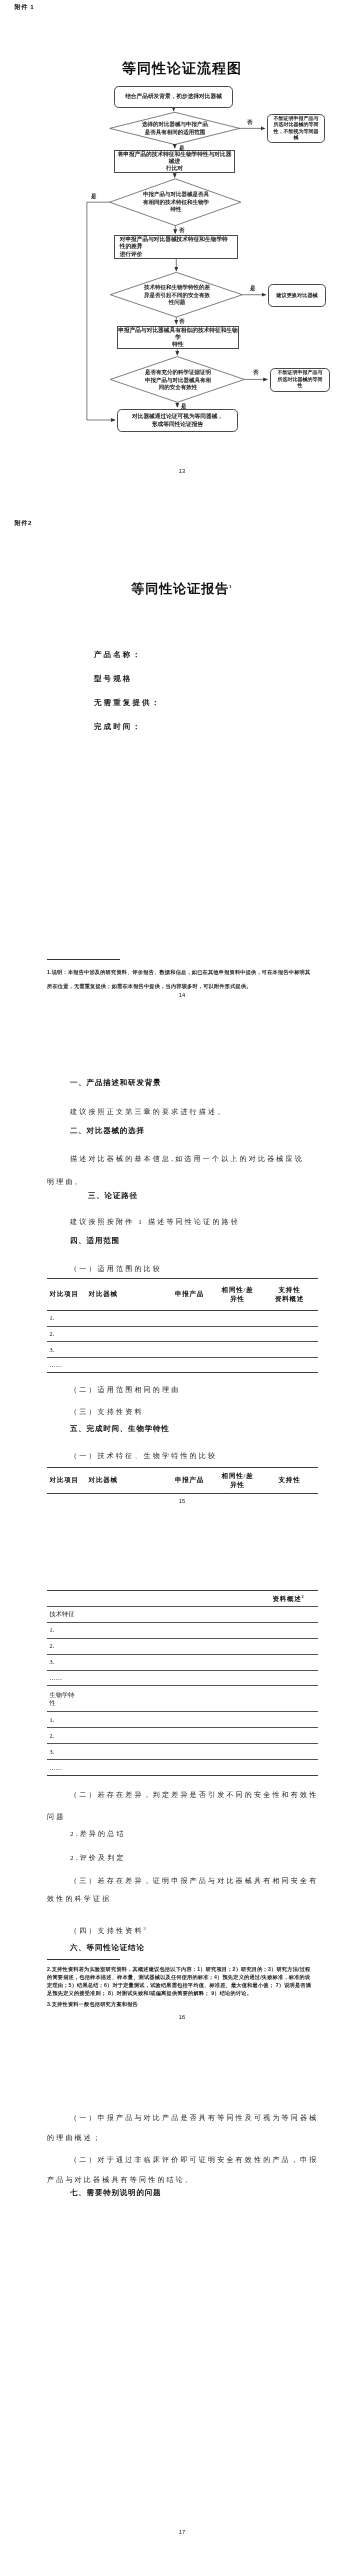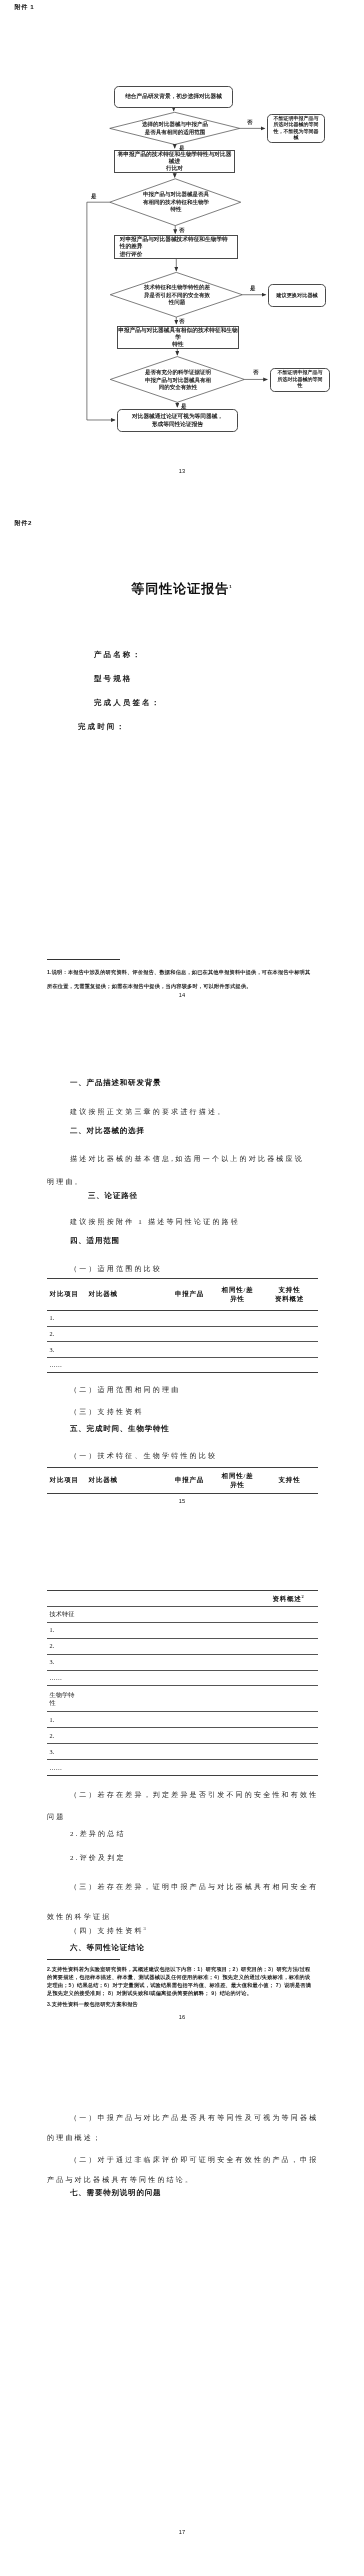--- a/index.html
+++ b/index.html
@@ -31,20 +31,21 @@
   .tdrow{font:6.2px "Liberation Serif",serif;color:#111;padding-left:2.6px;white-space:pre-line;line-height:7.8px;}
   .thl{text-align:left;padding-left:2.6px;}
   sup{font-size:4.4px;vertical-align:super;}
 </style>
 </head>
 <body>
 
 <div class="doc">
 
   <div class="abs attach" style="left:14.6px;top:3.1px">附件 1</div>
+  <div class="abs btitle" style="top:60px">等同性论证流程图</div>
 
   <svg class="abs" style="left:0;top:0" width="364" height="499" viewBox="0 0 700 960">
     <defs>
       <marker id="ah" markerWidth="8" markerHeight="8" refX="6" refY="3" orient="auto">
         <path d="M0,0 L7,3 L0,6 Z" fill="#333"></path>
       </marker>
     </defs>
     <g stroke="#3f3f3f" stroke-width="1.3" fill="none">
       <polygon points="336,216 461,247 336,278 211,247"></polygon>
       <polygon points="337,344 463,389 337,434 211,389"></polygon>
@@ -103,22 +104,22 @@
   <div class="abs lbl" style="left:253px;top:369px">否</div>
   <div class="abs lbl" style="left:181px;top:403px">是</div>
 
   <div class="abs pnum" style="top:468px">13</div>
 
   <div class="abs attach" style="left:14.6px;top:519px">附件2</div>
   <div class="abs rtitle" style="top:580px"><span>等同性论证报告</span><sup>1</sup></div>
 
   <div class="abs field" style="left:94px;top:650px">产品名称：</div>
   <div class="abs field" style="left:94px;top:674px">型号规格</div>
-  <div class="abs field" style="left:94px;top:698px">完成人员签名：</div>
-  <div class="abs field" style="left:78px;top:722px">完成时间：</div>
+  <div class="abs field" style="left:94px;top:698px">无需重复提供：</div>
+  <div class="abs field" style="left:94px;top:722px">完成时间：</div>
 
   <div class="abs divider" style="left:47px;top:959px"></div>
   <div class="abs fnote pre" style="left:47px;top:966px;width:272px;line-height:13.5px">1.说明：本报告中涉及的研究资料、评价报告、数据和信息，如已在其他申报资料中提供，可在本报告中标明其
 所在位置，无需重复提供；如需在本报告中提供，当内容较多时，可以附件形式提供。</div>
   <div class="abs pnum" style="top:992px">14</div>
 
   <div class="abs heading" style="left:70px;top:1078px">一、产品描述和研发背景</div>
   <div class="abs body" style="left:70px;top:1102px">建议按照正文第三章的要求进行描述。</div>
   <div class="abs heading" style="left:70px;top:1126px">二、对比器械的选择</div>
   <div class="abs body pre" style="left:47px;top:1148px;width:273px;text-indent:23px;line-height:23px">描述对比器械的基本信息,如选用一个以上的对比器械应说
@@ -204,21 +205,21 @@
       </div>
     <div class="trow tlast" style="height:15.6px">
         <div class="tdrow">……</div>
       </div>
   </div>
 
   <div class="abs body pre" style="left:47px;top:1784px;width:273px;text-indent:23px;line-height:22px">（二）若存在差异，判定差异是否引发不同的安全性和有效性
 问题</div>
   <div class="abs body" style="left:70px;top:1824px">2.差异的总结</div>
   <div class="abs body" style="left:70px;top:1848px">2.评价及判定</div>
-  <div class="abs body pre" style="left:47px;top:1872px;width:273px;text-indent:23px;line-height:30px">（三）若存在差异，证明申报产品与对比器械具有相同安全有
+  <div class="abs body pre" style="left:47px;top:1872px;width:273px;text-indent:23px;line-height:18px">（三）若存在差异，证明申报产品与对比器械具有相同安全有
 效性的科学证据</div>
   <div class="abs body" style="left:70px;top:1919px"><span>（四）支持性资料</span><sup>3</sup></div>
   <div class="abs heading" style="left:70px;top:1943px">六、等同性论证结论</div>
 
   <div class="abs divider" style="left:47px;top:1959px"></div>
   <div class="abs fnote pre" style="left:47px;top:1965px;width:273px;line-height:8px">2.支持性资料若为实验室研究资料，其概述建议包括以下内容：1）研究项目；2）研究目的；3）研究方法/过程
 的简要描述，包括样本描述、样本量、测试器械以及任何使用的标准；4）预先定义的通过/失败标准，标准的设
 定理由；5）结果总结；6）对于定量测试，试验结果需包括平均值、标准差、最大值和最小值； 7）说明是否满
 足预先定义的接受准则； 8）对测试失败和/或偏离提供简要的解释； 9）结论的讨论。</div>
   <div class="abs fnote" style="left:47px;top:2001px">3.支持性资料一般包括研究方案和报告</div>

